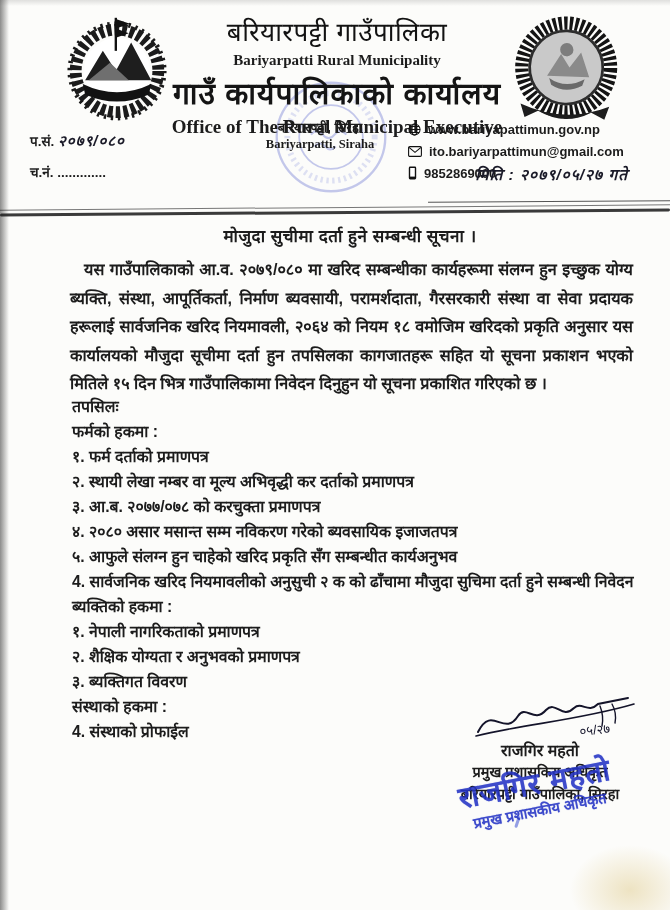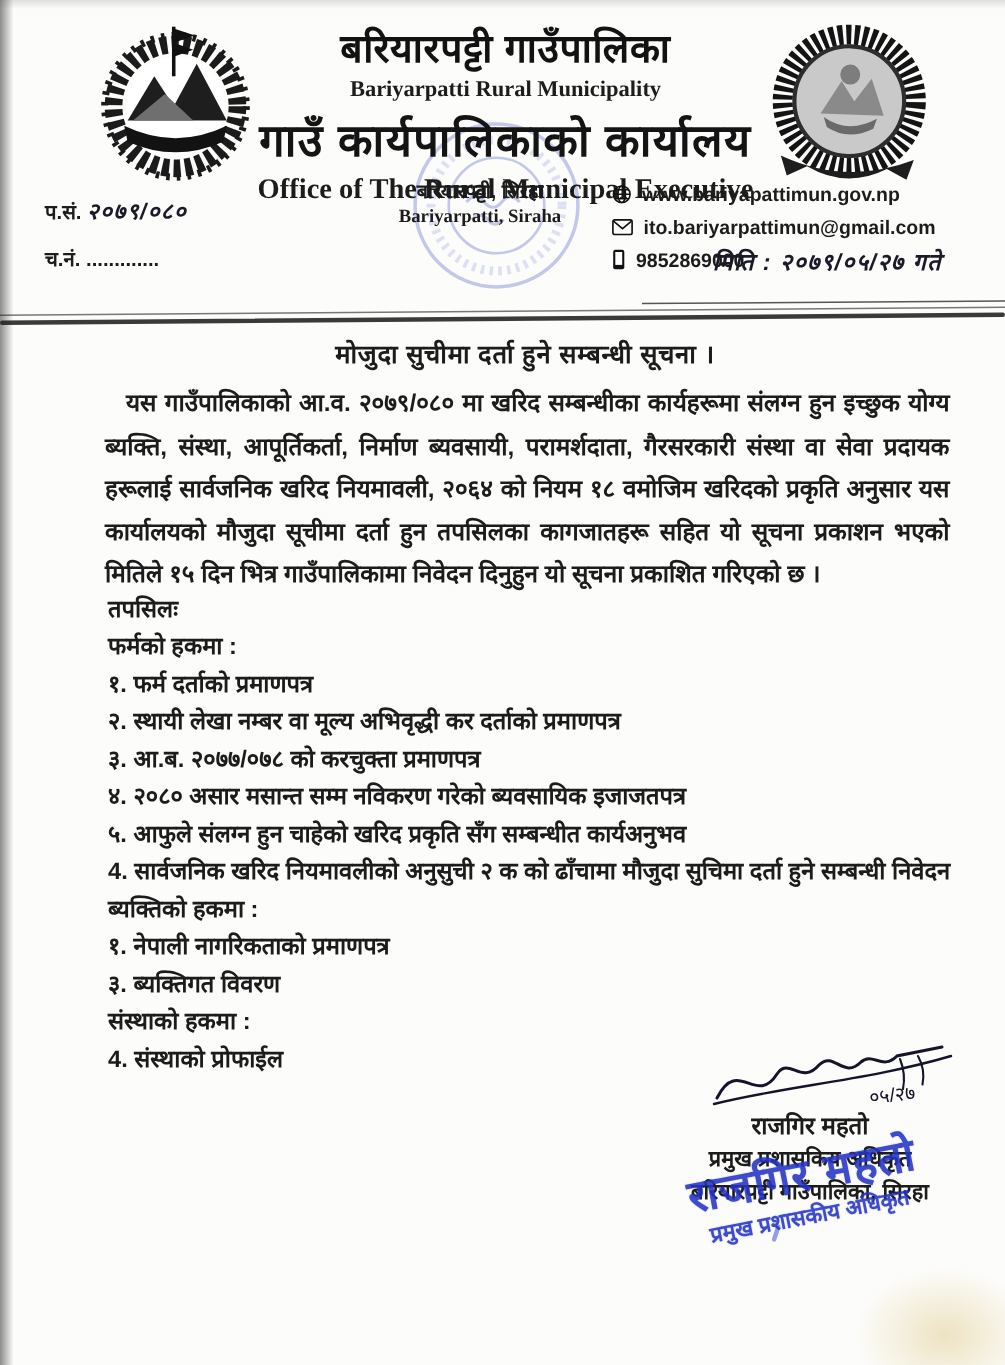--- a/index.html
+++ b/index.html
@@ -8,21 +8,21 @@
   .edge-left{position:absolute;left:0;top:0;width:9px;height:100%;
         background:linear-gradient(90deg,rgba(30,30,30,.5),rgba(30,30,30,0));z-index:9;}
   .edge-top{position:absolute;left:0;top:0;width:100%;height:6px;
         background:linear-gradient(180deg,rgba(90,90,90,.18),rgba(90,90,90,0));z-index:9;}
   .smudge{position:absolute;right:-20px;bottom:-25px;width:120px;height:90px;border-radius:50%;
         background:radial-gradient(closest-side,rgba(210,180,90,.35),rgba(210,180,90,0));}
   .emblem-left{position:absolute;left:58px;top:6px;width:118px;height:118px;}
   .emblem-right{position:absolute;left:505px;top:12px;width:122px;height:122px;transform:rotate(2deg);}
   .hstamp{position:absolute;left:272px;top:78px;width:118px;height:118px;opacity:.3;}
   .head-center{position:absolute;left:163px;top:13px;width:348px;text-align:center;z-index:2;}
-  .np-title{font-size:26px;font-weight:bold;letter-spacing:.5px;color:#121212;}
+  .np-title{font-size:26px;font-weight:normal;letter-spacing:.5px;color:#121212;}
   .en-title{font-size:15px;font-weight:bold;font-family:"Liberation Serif",serif;margin-top:3px;}
   .np-office{font-size:30px;font-weight:bold;letter-spacing:1px;margin-top:3px;color:#141414;}
   .en-office{font-size:19px;font-weight:bold;font-family:"Liberation Serif",serif;margin-top:3px;}
   .ref-block{position:absolute;left:30px;top:130px;font-size:13.5px;font-weight:bold;z-index:2;}
   .ref-row{margin-bottom:13px;}
   .hand{font-style:italic;letter-spacing:1px;color:#1a1a28;}
   .ref-value{font-size:15px;}
   .addr-block{position:absolute;left:233px;top:120px;width:174px;text-align:center;z-index:2;
         font-weight:bold;line-height:16px;}
   .addr-np{font-size:13px;}
@@ -151,20 +151,21 @@
     <div>तपसिलः</div>
     <div>फर्मको हकमा :</div>
     <div>१. फर्म दर्ताको प्रमाणपत्र</div>
     <div>२. स्थायी लेखा नम्बर वा मूल्य अभिवृद्धी कर दर्ताको प्रमाणपत्र</div>
     <div>३. आ.ब. २०७७/०७८ को करचुक्ता प्रमाणपत्र</div>
     <div>४. २०८० असार मसान्त सम्म नविकरण गरेको ब्यवसायिक इजाजतपत्र</div>
     <div>५. आफुले संलग्न हुन चाहेको खरिद प्रकृति सँग सम्बन्धीत कार्यअनुभव</div>
     <div>4. सार्वजनिक खरिद नियमावलीको अनुसुची २ क को ढाँचामा मौजुदा सुचिमा दर्ता हुने सम्बन्धी निवेदन</div>
     <div>ब्यक्तिको हकमा :</div>
     <div>१. नेपाली नागरिकताको प्रमाणपत्र</div>
+    <div>२. शैक्षिक योग्यता र अनुभवको प्रमाणपत्र</div>
     <div>३. ब्यक्तिगत विवरण</div>
     <div>संस्थाको हकमा :</div>
     <div>4. संस्थाको प्रोफाईल</div>
   </div>
 
   <svg class="sig-svg" viewBox="0 0 168 50">
     <g fill="none" stroke="#14142a" stroke-width="2" stroke-linecap="round">
       <path d="M6,40 C20,12 32,46 46,24 C54,12 62,32 74,18 C84,8 90,28 102,16 C110,9 116,22 126,12 L156,6"></path>
       <path d="M4,44 C52,32 108,28 162,12" stroke-width="1.6"></path>
       <path d="M128,14 q4,10 2,20 M140,12 q5,9 3,19" stroke-width="1.4"></path>

